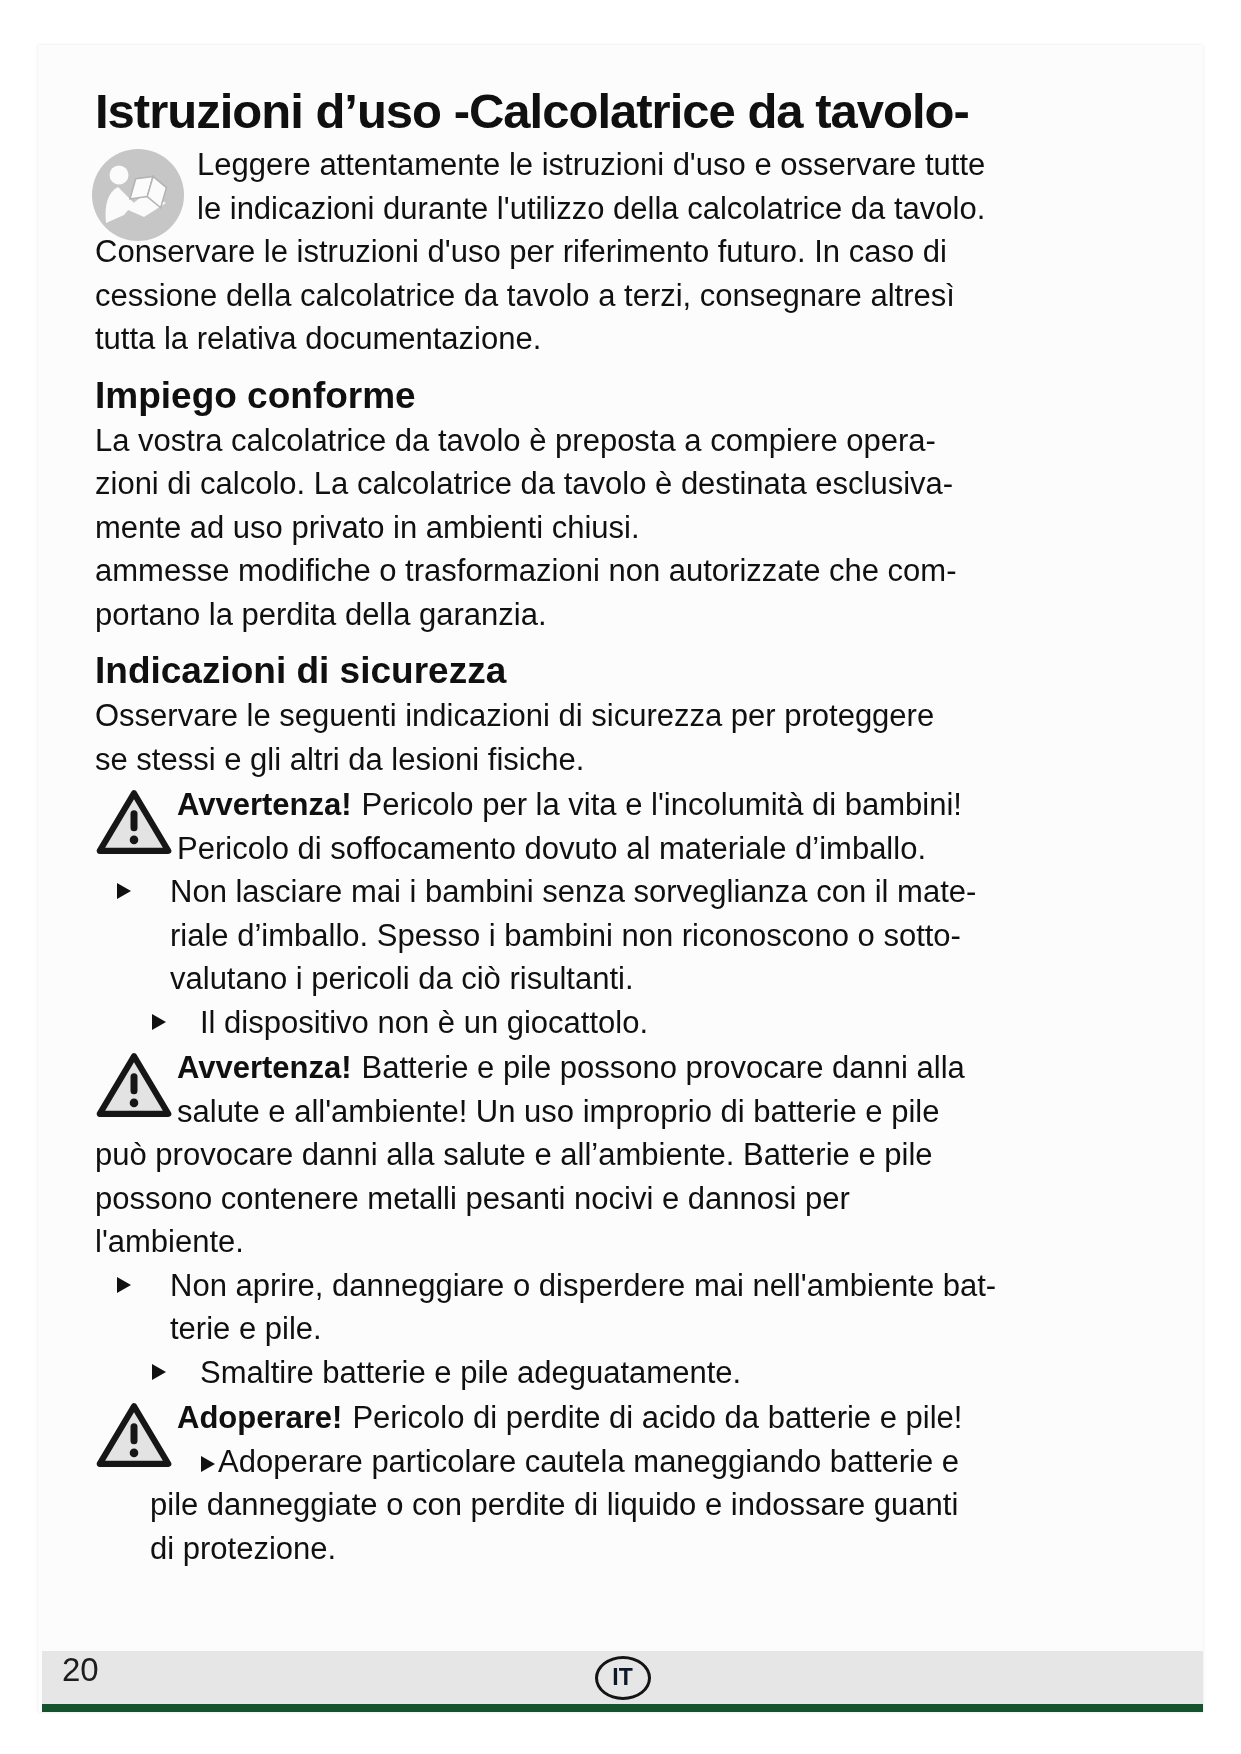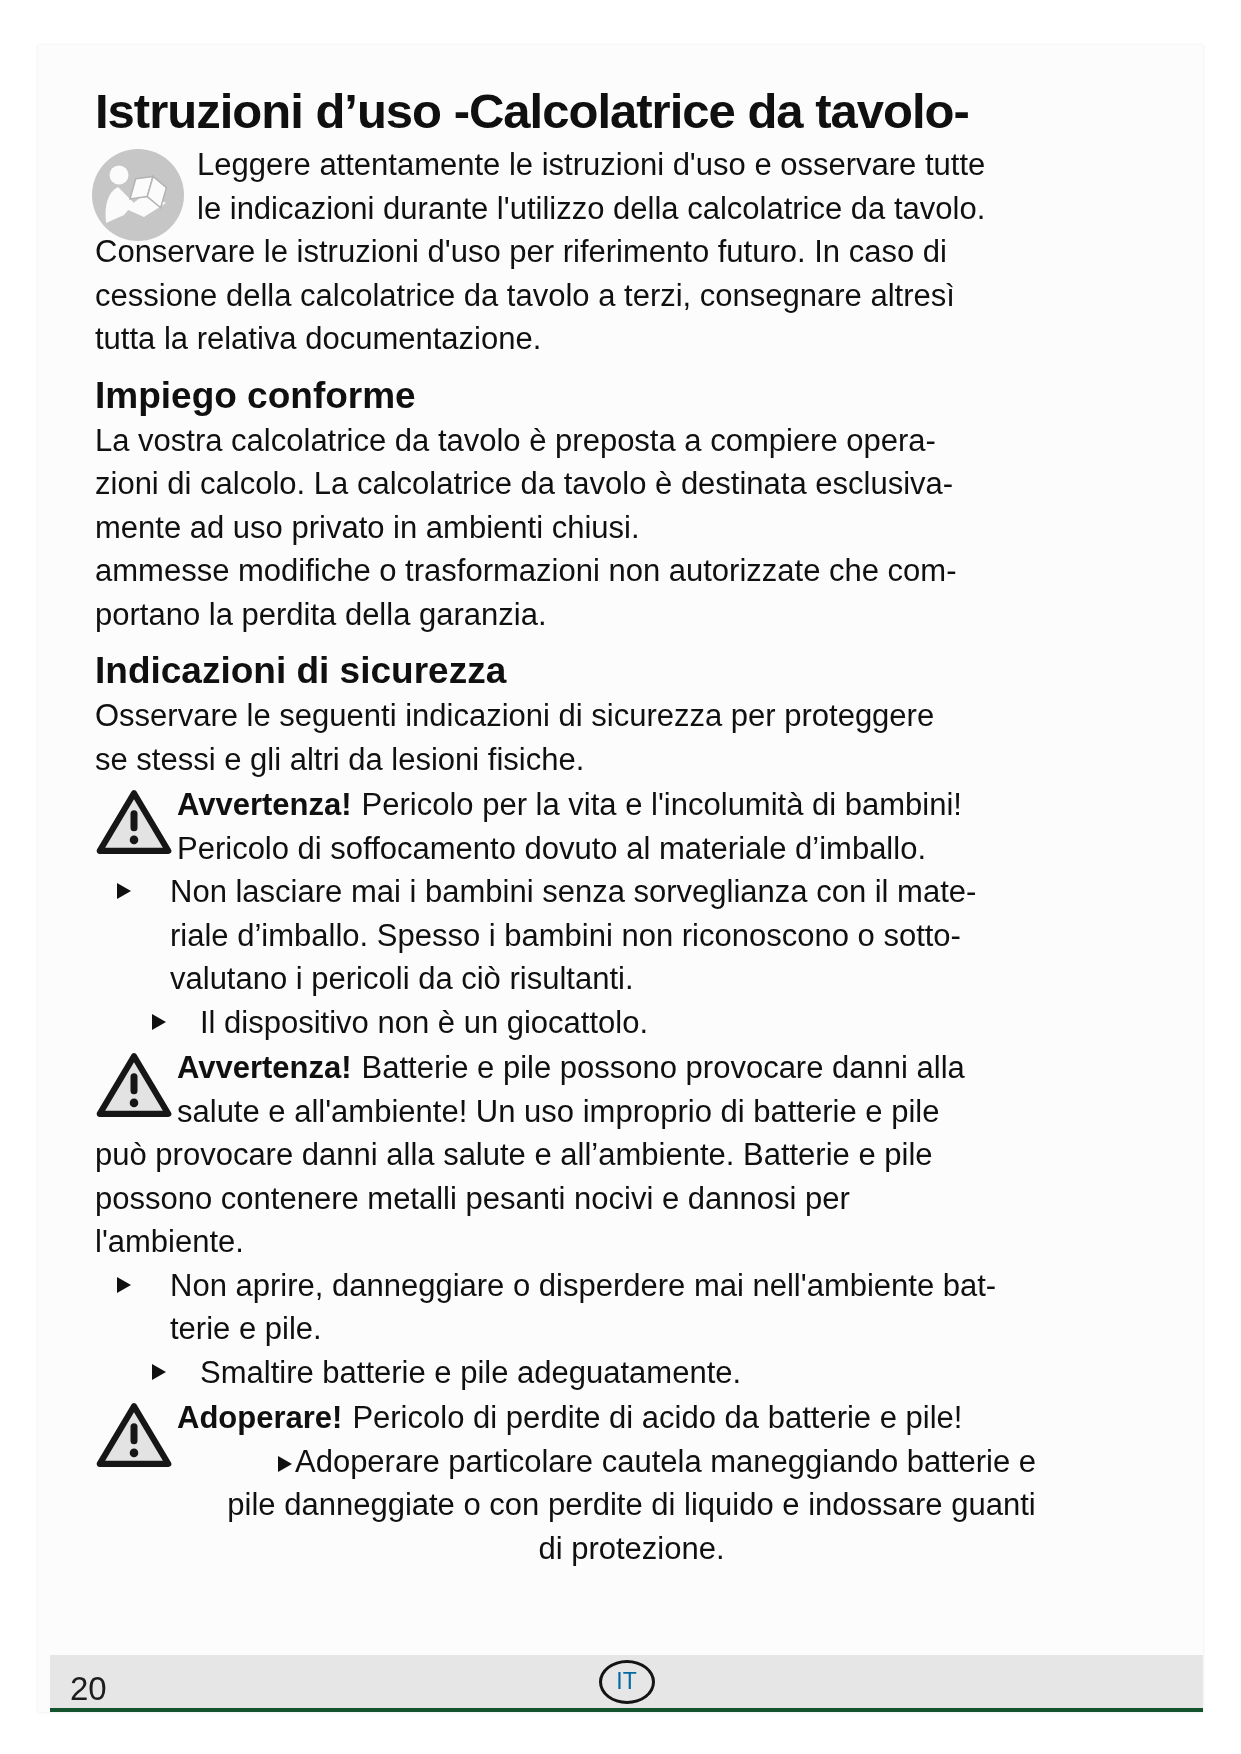--- a/index.html
+++ b/index.html
@@ -37,21 +37,21 @@
   }
   .intro-icon-wrap svg { display:block; }
 
   
   .warn { margin-top:2px; }
   .warn::after { content:""; display:block; clear:none; }
   .warn-icon-wrap {
     float:left; width:82px; height:76px; margin:4px 0 0 0;
   }
   .wlabel { font-weight:bold; margin-right:10px; }
-  .warn-sub { margin-left:55px;text-align:center; }
+  .warn-sub { margin-left:55px; }
   .warn-sub .line { text-indent:0; }
   .warn-sub .sub-first { text-indent:24px; }
   .inline-arrow {
     display:inline-block; width:0; height:0;
     border-left:14px solid #101010;
     border-top:8px solid transparent;
     border-bottom:8px solid transparent;
     margin-right:3px;
   }
 
@@ -64,33 +64,33 @@
     border-bottom:8.5px solid transparent;
     top:13px;
   }
   .bullet.lvl1 { padding-left:75px; }
   .bullet.lvl1 .marker { left:22px; }
   .bullet.lvl2 { padding-left:105px; }
   .bullet.lvl2 .marker { left:57px; }
 
   
   .footer {
-    position:absolute; left:12px; right:0; bottom:0;
+    position:absolute; left:4px; right:0; bottom:0;
     height:53px; background:#e6e6e6;
-    border-bottom:4px solid #14532d;
-    display:flex; align-items:flex-end;
+    border-bottom:8px solid #14532d;
+    display:flex; align-items:flex-start;
   }
   .page-num { font-size:33px; color:#1d1d1d; margin-left:20px; }
   .lang-badge {
     position:absolute; left:50%; top:50%;
     transform:translate(-50%,-50%);
     width:56px; height:44px;
     border:3px solid #141414; border-radius:50%;
     display:flex; align-items:center; justify-content:center;
-    font-size:23px; font-weight:normal; color:#0369a1;
+    font-size:23px; font-weight:bold; color:#0f172a;
     background:transparent; box-sizing:border-box;
   }
 </style>
 </head>
 <body>
 
 <div class="page">
   <div class="content body-text">
 
     <h1 class="title">Istruzioni d’uso -Calcolatrice da tavolo-</h1>

